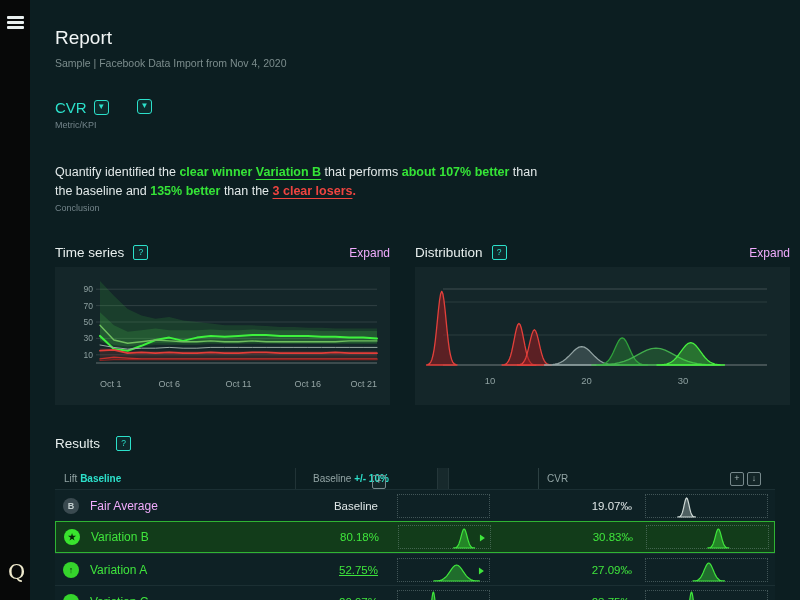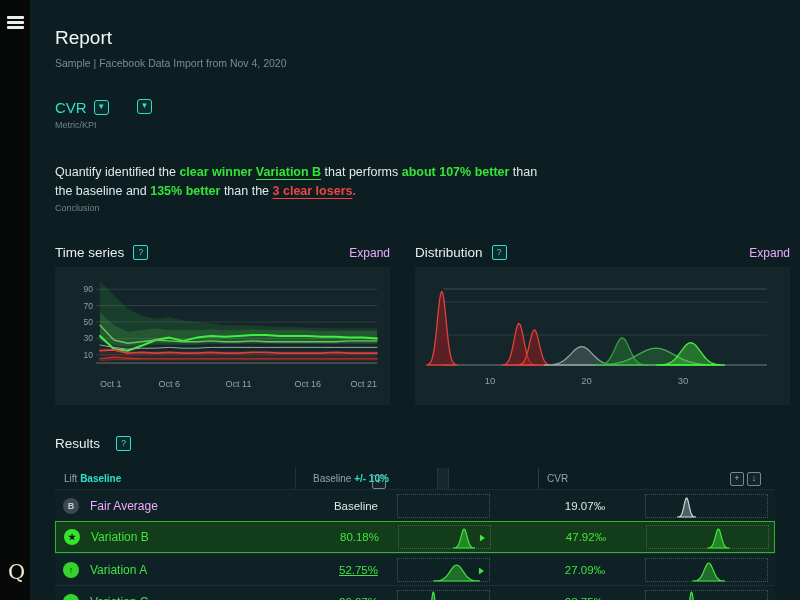--- a/index.html
+++ b/index.html
@@ -61,21 +61,21 @@
     border-left:1px solid rgba(210,230,230,0.08);border-right:1px solid rgba(210,230,230,0.08);}
   .refline{position:absolute;left:631px;top:21px;width:1px;height:111px;background:rgba(205,220,218,0.35);}
   .rt-rows{position:relative;}
   .rrow{position:relative;display:grid;grid-template-columns:240px 95px 148px 107px 130px;height:31px;
     align-items:center;border-top:1px solid #1b2f33;background:#0e2125;cursor:pointer;}
   .rrow.hl{background:#123c1a;border:1px solid #2fb433;height:30px;}
   .cell-campaign{display:flex;align-items:center;padding-left:8px;}
   .badge{width:16px;height:16px;border-radius:50%;font-size:9px;font-weight:bold;text-align:center;line-height:16px;}
   .rname{margin-left:11px;font-size:12px;}
   .cell-lift{text-align:right;padding-right:12px;font-size:11.5px;}
-  .cell-cvrv{text-align:center;padding-right:13px;font-size:11.5px;}
+  .cell-cvrv{text-align:right;padding-right:13px;font-size:11.5px;}
   .spark-box{position:relative;height:24px;border:1px dotted rgba(160,182,182,0.35);box-sizing:border-box;}
   .bl-spark{margin-left:7px;width:93px;}
   .cvr-spark{width:123px;}
   .spark-box svg{position:absolute;left:0;top:0;}
   text{font-family:"Liberation Sans",sans-serif;}
 </style>
 </head>
 <body>
 
 <div class="canvas">
@@ -214,21 +214,21 @@
           </div>
           <div class="cell-lift" style="color: rgb(63, 229, 60);">80.18%</div>
           <div>
             <div class="spark-box bl-spark">
               <svg width="93" height="24">
                 <path d="M54.60,22.00 L54.60,21.96 L55.35,21.90 L56.10,21.79 L56.85,21.57 L57.60,21.17 L58.35,20.49 L59.10,19.43 L59.85,17.89 L60.60,15.83 L61.35,13.30 L62.10,10.48 L62.85,7.66 L63.60,5.23 L64.35,3.58 L65.10,3.00 L65.85,3.58 L66.60,5.23 L67.35,7.66 L68.10,10.48 L68.85,13.30 L69.60,15.83 L70.35,17.89 L71.10,19.43 L71.85,20.49 L72.60,21.17 L73.35,21.57 L74.10,21.79 L74.85,21.90 L75.60,21.96 L75.60,22.00 Z" fill="rgba(60,225,55,0.45)" stroke="#3fe53c" stroke-width="1.2" stroke-linejoin="round"></path>
                 <polygon points="80.91,8.5 85.91,12 80.91,15.5" fill="#3fe53c"></polygon>
               </svg>
             </div>
           </div>
-          <div class="cell-cvrv" style="color: rgb(63, 229, 60);">47.92‰</div>
+          <div class="cell-cvrv" style="color: rgb(63, 229, 60);">30.83‰</div>
           <div>
             <div class="spark-box cvr-spark">
               <svg width="123" height="24">
                 <path d="M60.84,22.00 L60.84,21.96 L61.59,21.90 L62.34,21.79 L63.09,21.57 L63.84,21.17 L64.59,20.49 L65.34,19.43 L66.09,17.89 L66.84,15.83 L67.59,13.30 L68.34,10.48 L69.09,7.66 L69.84,5.23 L70.59,3.58 L71.34,3.00 L72.09,3.58 L72.84,5.23 L73.59,7.66 L74.34,10.48 L75.09,13.30 L75.84,15.83 L76.59,17.89 L77.34,19.43 L78.09,20.49 L78.84,21.17 L79.59,21.57 L80.34,21.79 L81.09,21.90 L81.84,21.96 L81.84,22.00 Z" fill="rgba(60,225,55,0.45)" stroke="#3fe53c" stroke-width="1.2" stroke-linejoin="round"></path>
               </svg>
             </div>
           </div>
         </div>
         <div class="rrow">
           <div class="cell-campaign">

